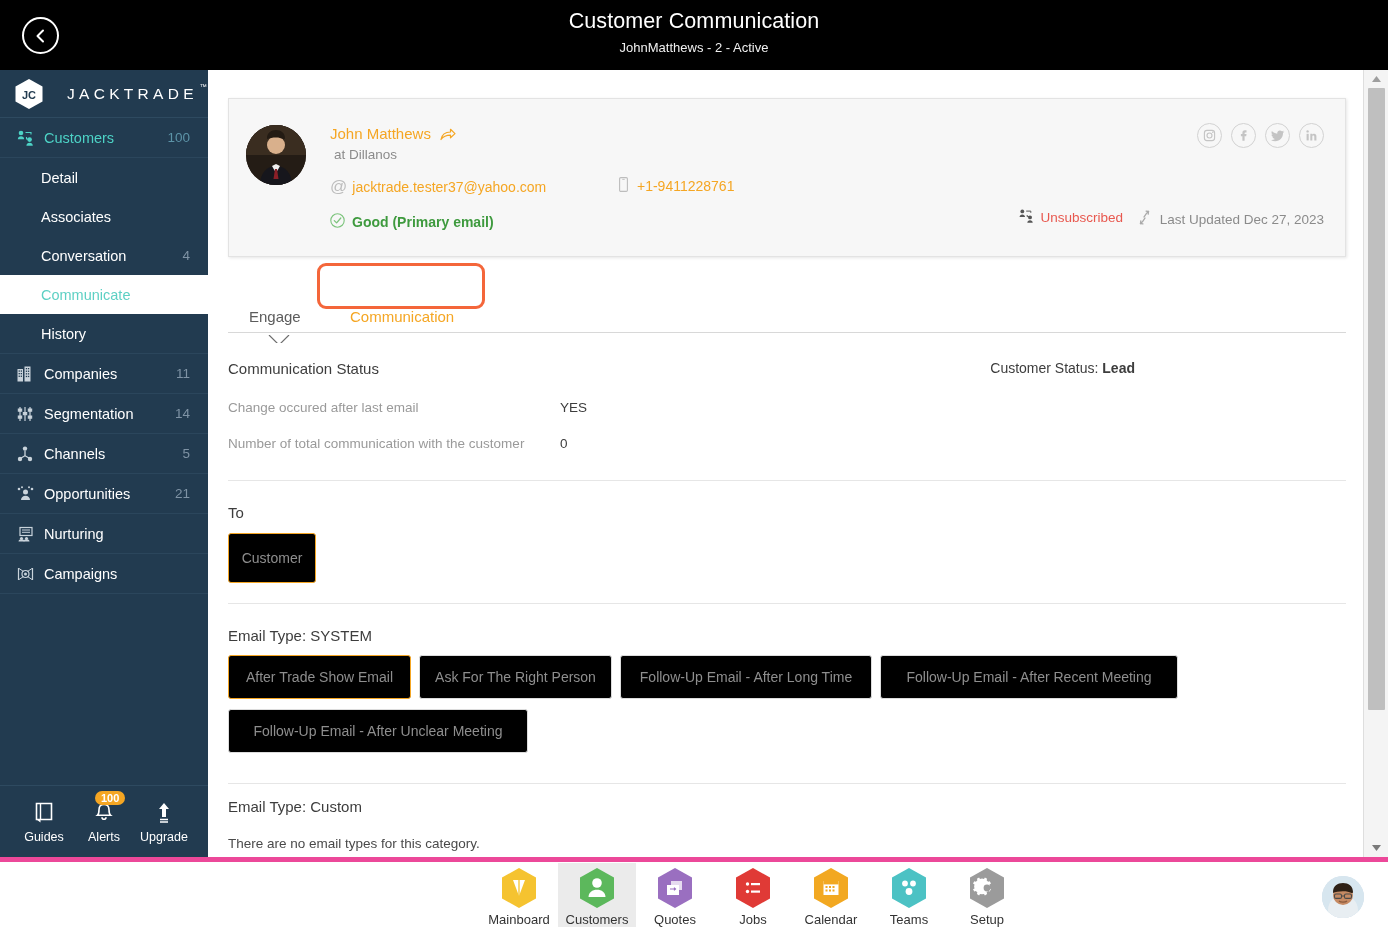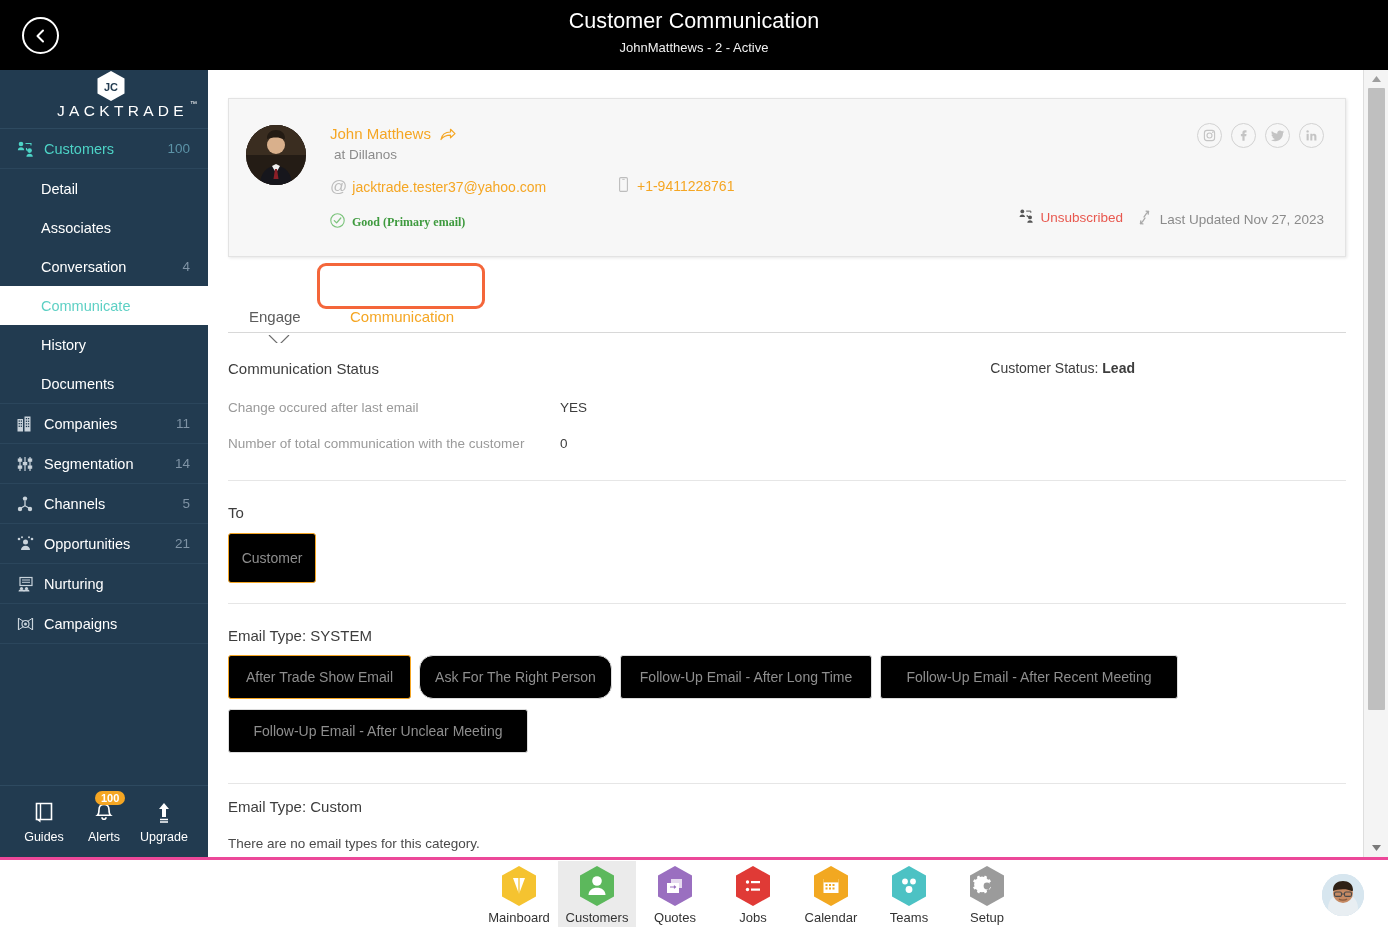--- a/index.html
+++ b/index.html
@@ -31,23 +31,22 @@
     position: absolute; top: 40px; left: 0; width: 1388px;
     text-align: center; font-size: 13px; color: #f0f0f0;
   }
 
   
   .sidebar {
     position: absolute; left: 0; top: 70px; width: 208px; height: 787px;
     background: #223b50;
   }
   .logo-wrap {
-    height: 59px; display: flex; align-items: center; padding-left: 14px;
+    height: 48px; display: flex; align-items: center; padding-left: 14px;
     border-bottom: 1px solid #2e4a60;
-    flex-direction: column;
   }
   .logo-hex { width: 30px; height: 32px; position: relative; flex: none; }
   .logo-text {
     margin-left: 23px; color: #fff; font-size: 15.5px;
     letter-spacing: 4.3px; font-weight: 500; position: relative;
   }
   .logo-tm {
     font-size: 7px; letter-spacing: 0; position: absolute;
     top: -2px; right: -9px;
   }
@@ -133,22 +132,22 @@
     display: flex; align-items: center;
   }
   .at-ico { margin-right: 5px; color: #bdbdbd; font-size: 17px; }
   .pc-phone {
     position: absolute; left: 390px; top: 78px;
     font-size: 14px; color: #f5a623; display: flex; align-items: center;
   }
   .ph-ico { margin-right: 9px; }
   .pc-good {
     position: absolute; left: 101px; top: 114px;
-    font-size: 12px; color: #3e9a3e; font-weight: bold;
-    display: flex; align-items: center; font-family: Liberation Serif, serif;
+    font-size: 14px; color: #3e9a3e; font-weight: bold;
+    display: flex; align-items: center;
   }
   .pc-good .ck { margin-right: 7px; }
   .socials {
     position: absolute; right: 21px; top: 24px; display: flex; gap: 9px;
   }
   .soc {
     width: 25px; height: 25px; border-radius: 50%;
     border: 1px solid #d2d2d2; color: #c4c4c4;
     display: flex; align-items: center; justify-content: center;
     cursor: pointer; font-size: 12px;
@@ -222,21 +221,21 @@
     cursor: pointer;
   }
   .sb-thumb {
     position: absolute; left: 4px; top: 18px; width: 17px; height: 622px;
     background: #bfbfbf; border-radius: 1px; cursor: pointer;
   }
 
   
   .bottombar {
     position: absolute; left: 0; bottom: 0; width: 1388px; height: 70px;
-    background: #fff; border-top: 3px solid #ec4899;
+    background: #fff; border-top: 5px solid #ec4899;
   }
   .bnav {
     position: absolute; left: 480px; top: 0; height: 70px;
     display: flex; align-items: center;
   }
   .bnav-item {
     width: 78px; height: 68px; display: flex; flex-direction: column;
     align-items: center; justify-content: center; cursor: pointer;
   }
   .bnav-item.active { background: #ebebeb; }
@@ -303,24 +302,20 @@
     <div class="sub-item">
       <span class="sv-label">Conversation</span>
       <span class="sv-count">4</span>
     </div>
     <div class="sub-item active">
       <span class="sv-label">Communicate</span>
       <span class="sv-count"></span>
     </div>
     <div class="sub-item">
       <span class="sv-label">History</span>
-      <span class="sv-count"></span>
-    </div>
-    <div class="sub-item">
-      <span class="sv-label">Documents</span>
       <span class="sv-count"></span>
     </div>
     <div class="nav-sep"></div>
 
     <div class="nav-item">
       <span class="nv-ico">
         <svg width="16" height="16" viewBox="0 0 16 16">
           <rect x="0.5" y="3" width="5.5" height="12.5" fill="#c9d3db"></rect>
           <rect x="7.5" y="0.5" width="6" height="15" fill="#c9d3db"></rect>
           <g fill="#223b50">
@@ -578,21 +573,21 @@
 
       <div class="pc-updated">
         <span class="r-ico">
           <svg width="17" height="17" viewBox="0 0 17 17">
             <path d="M12.5 2.5C11 3.6 9.4 5.5 8 8" fill="none" stroke="#aaa" stroke-width="1.4" stroke-linecap="round"></path>
             <path d="M4.5 14.5C6 13.4 7.6 11.5 9 9" fill="none" stroke="#aaa" stroke-width="1.4" stroke-linecap="round"></path>
             <path d="M12.5 2.5l-.3 2.6M12.5 2.5l-2.4-.4" fill="none" stroke="#aaa" stroke-width="1.3" stroke-linecap="round"></path>
             <path d="M4.5 14.5l.3-2.6M4.5 14.5l2.4.4" fill="none" stroke="#aaa" stroke-width="1.3" stroke-linecap="round"></path>
           </svg>
         </span>
-        <span>Last Updated Nov 27, 2023</span>
+        <span>Last Updated Dec 27, 2023</span>
       </div>
     </div>
 
     <div class="tabs">
       <div class="tab t-engage">Engage</div>
       <div class="tab t-comm">Communication</div>
       <div class="tab-caret">
         <svg width="22" height="11" viewBox="0 0 22 11">
           <polyline points="1,0 11,10 21,0" fill="none" stroke="#6d6d6d" stroke-width="1.2"></polyline>
         </svg>
@@ -619,21 +614,21 @@
       <span>Customer</span>
     </div>
 
     <div class="hr" style="top:533px;"></div>
 
     <div class="sec-label" style="left:20px; top:557px;">Email Type: SYSTEM</div>
 
     <div class="pill sel" style="left:20px; top:585px; width:183px;">
       <span>After Trade Show Email</span>
     </div>
-    <div class="pill" style="left:211px; top:585px; width:193px;border-radius:14px;">
+    <div class="pill" style="left:211px; top:585px; width:193px;">
       <span>Ask For The Right Person</span>
     </div>
     <div class="pill" style="left:412px; top:585px; width:252px;">
       <span>Follow-Up Email - After Long Time</span>
     </div>
     <div class="pill" style="left:672px; top:585px; width:298px;">
       <span>Follow-Up Email - After Recent Meeting</span>
     </div>
     <div class="pill" style="left:20px; top:639px; width:300px;">
       <span>Follow-Up Email - After Unclear Meeting</span>

